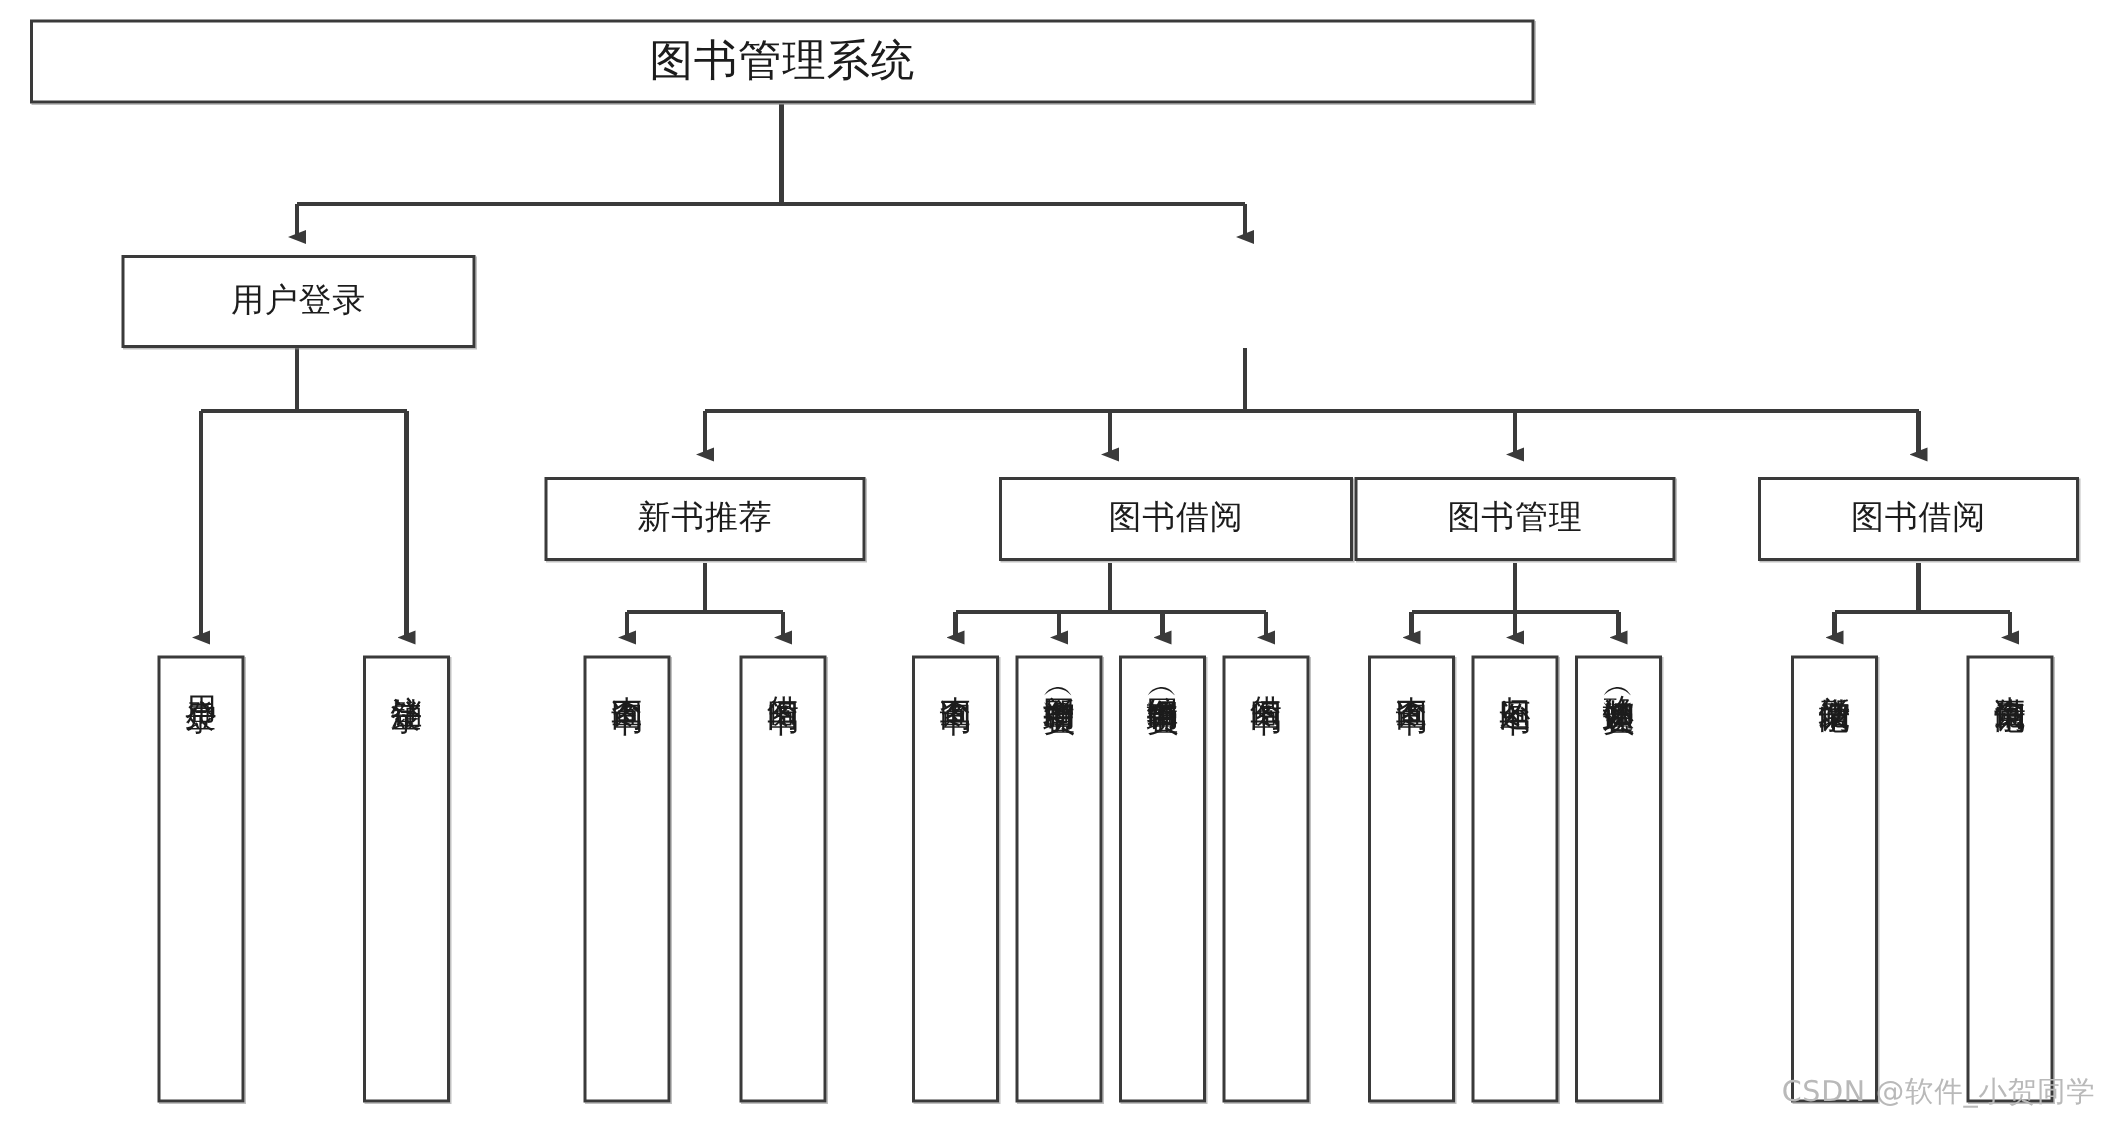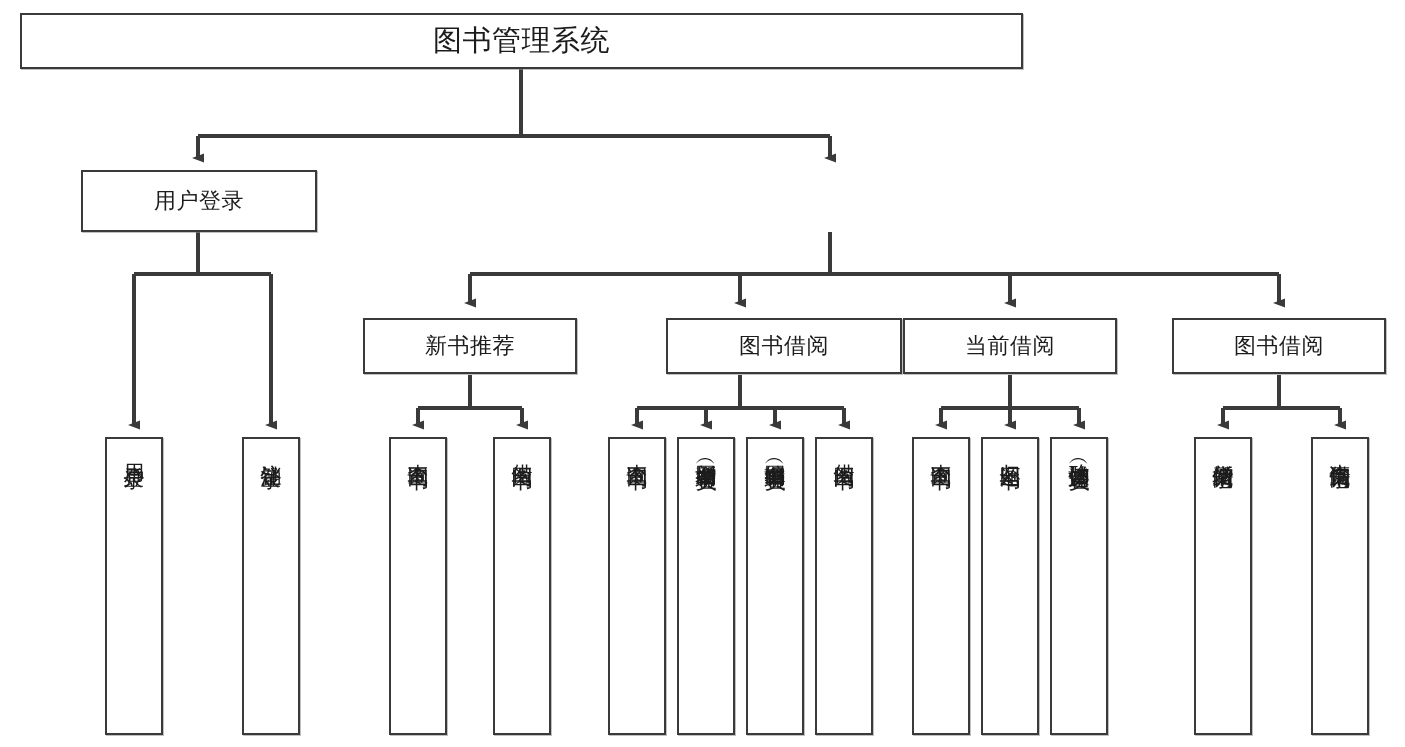--- a/index.html
+++ b/index.html
@@ -143,21 +143,21 @@
 
   <div class="node h" style="left:363px; top:318px; width:214px; height:56px;">
     <span class="label">新书推荐</span>
   </div>
 
   <div class="node h" style="left:633px; top:318px; width:236px; height:56px;margin-left:33px;">
     <span class="label">图书借阅</span>
   </div>
 
   <div class="node h" style="left:903px; top:318px; width:214px; height:56px;">
-    <span class="label">当前借阅</span>
+    <span class="label">图书管理</span>
   </div>
 
   <div class="node h" style="left:1172px; top:318px; width:214px; height:56px;">
     <span class="label">图书借阅</span>
   </div>
 
   <div class="node v" style="left:105px; top:437px; width:58px; height:298px;">
     <span class="label">用户登录</span>
   </div>
 
@@ -202,14 +202,15 @@
   </div>
 
   <div class="node v tall" style="left:1194px; top:437px; width:58px; height:298px;">
     <span class="label">新增借阅记录</span>
   </div>
 
   <div class="node v tall" style="left:1311px; top:437px; width:58px; height:298px;">
     <span class="label">查询借阅记录</span>
   </div>
 
+  <div class="watermark">CSDN @软件_小贺同学</div>
 
 </div>
 
 </body></html>

